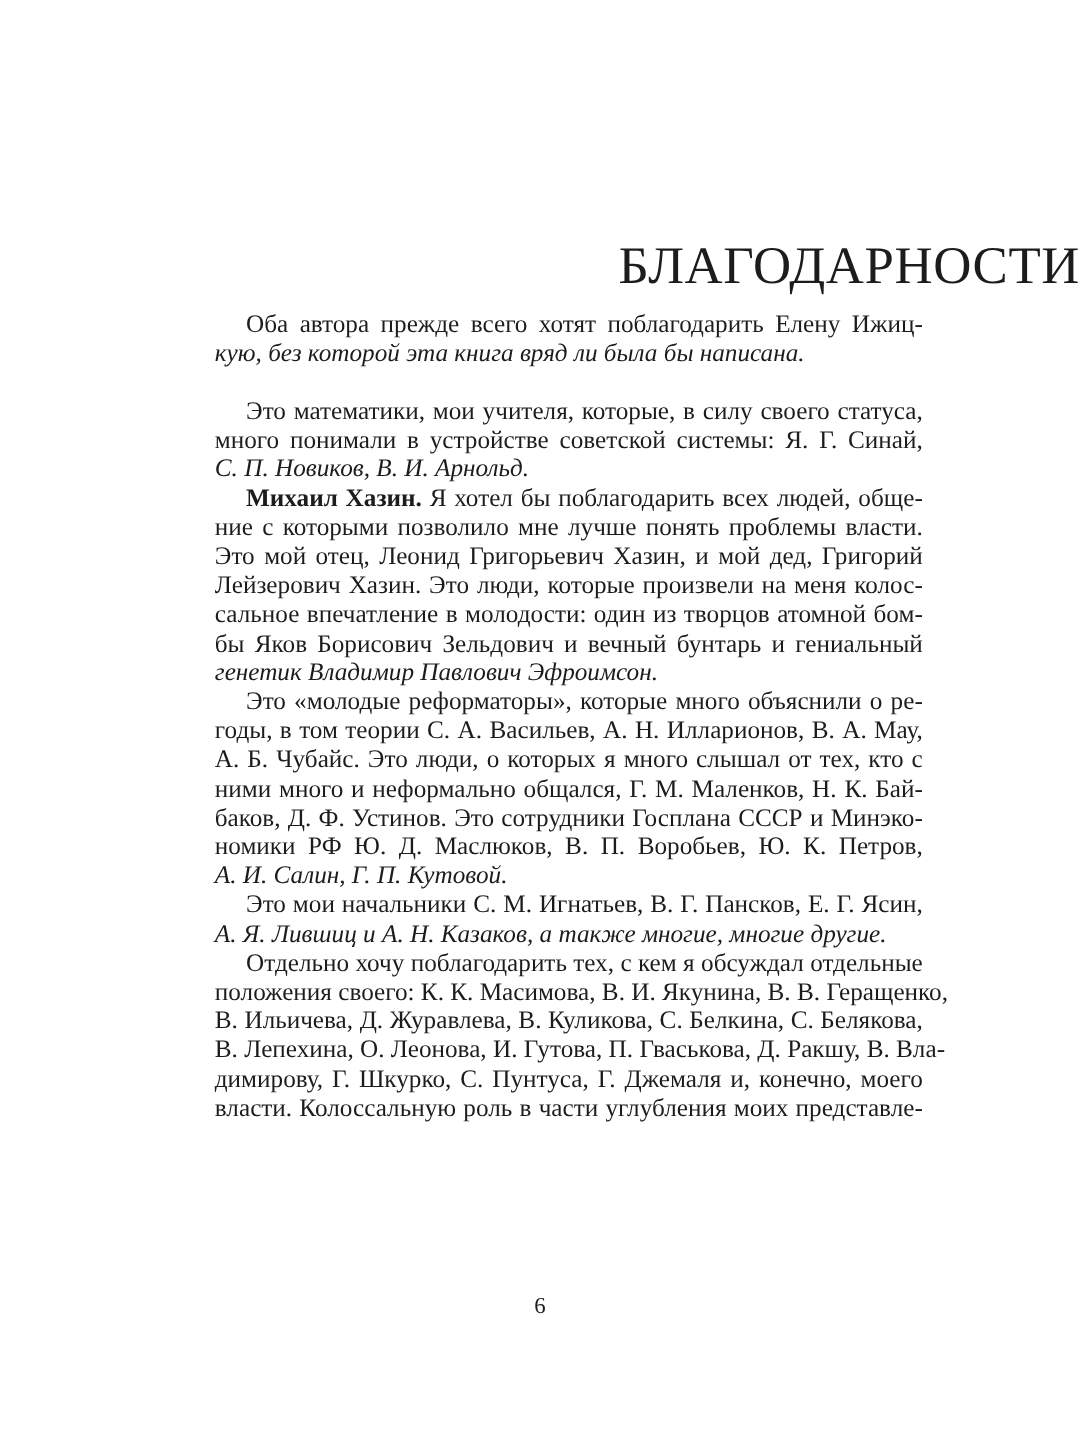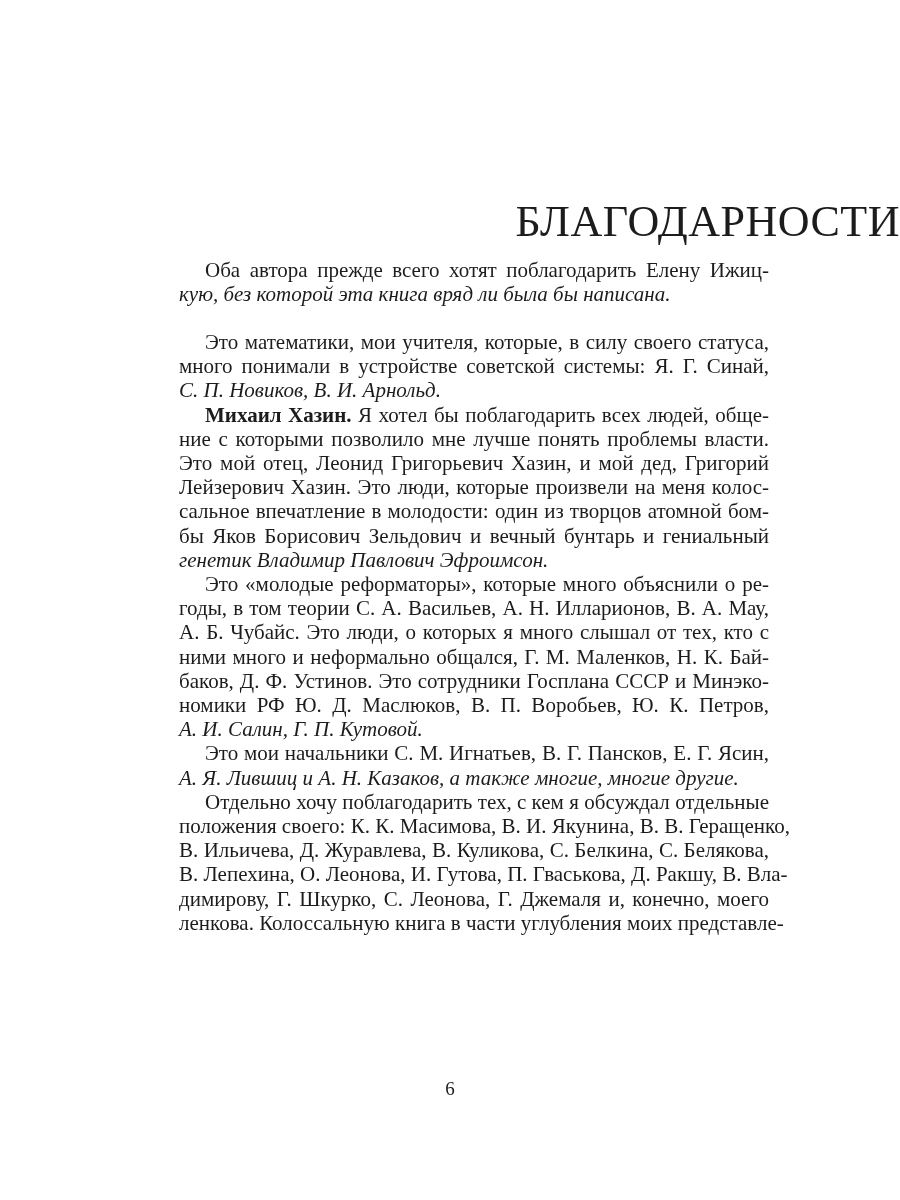--- a/index.html
+++ b/index.html
@@ -68,18 +68,18 @@
   <div>
     <span class="line first">Это мои начальники С. М. Игнатьев, В. Г. Пансков, Е. Г. Ясин,</span>
     <span class="line last">А. Я. Лившиц и А. Н. Казаков, а также многие, многие другие.</span>
   </div>
 
   <div>
     <span class="line first">Отдельно хочу поблагодарить тех, с кем я обсуждал отдельные</span>
     <span class="line">положения своего: К. К. Масимова, В. И. Якунина, В. В. Геращенко,</span>
     <span class="line">В. Ильичева, Д. Журавлева, В. Куликова, С. Белкина, С. Белякова,</span>
     <span class="line">В. Лепехина, О. Леонова, И. Гутова, П. Гваськова, Д. Ракшу, В. Вла-</span>
-    <span class="line">димирову, Г. Шкурко, С. Леонова, Г. Джемаля и, конечно, моего</span>
-    <span class="line">ленкова. Колоссальную книга в части углубления моих представле-</span>
+    <span class="line">димирову, Г. Шкурко, С. Пунтуса, Г. Джемаля и, конечно, моего</span>
+    <span class="line">власти. Колоссальную роль в части углубления моих представле-</span>
   </div>
 </div>
 
 <div class="page-number">6</div>
 
 </body></html>

